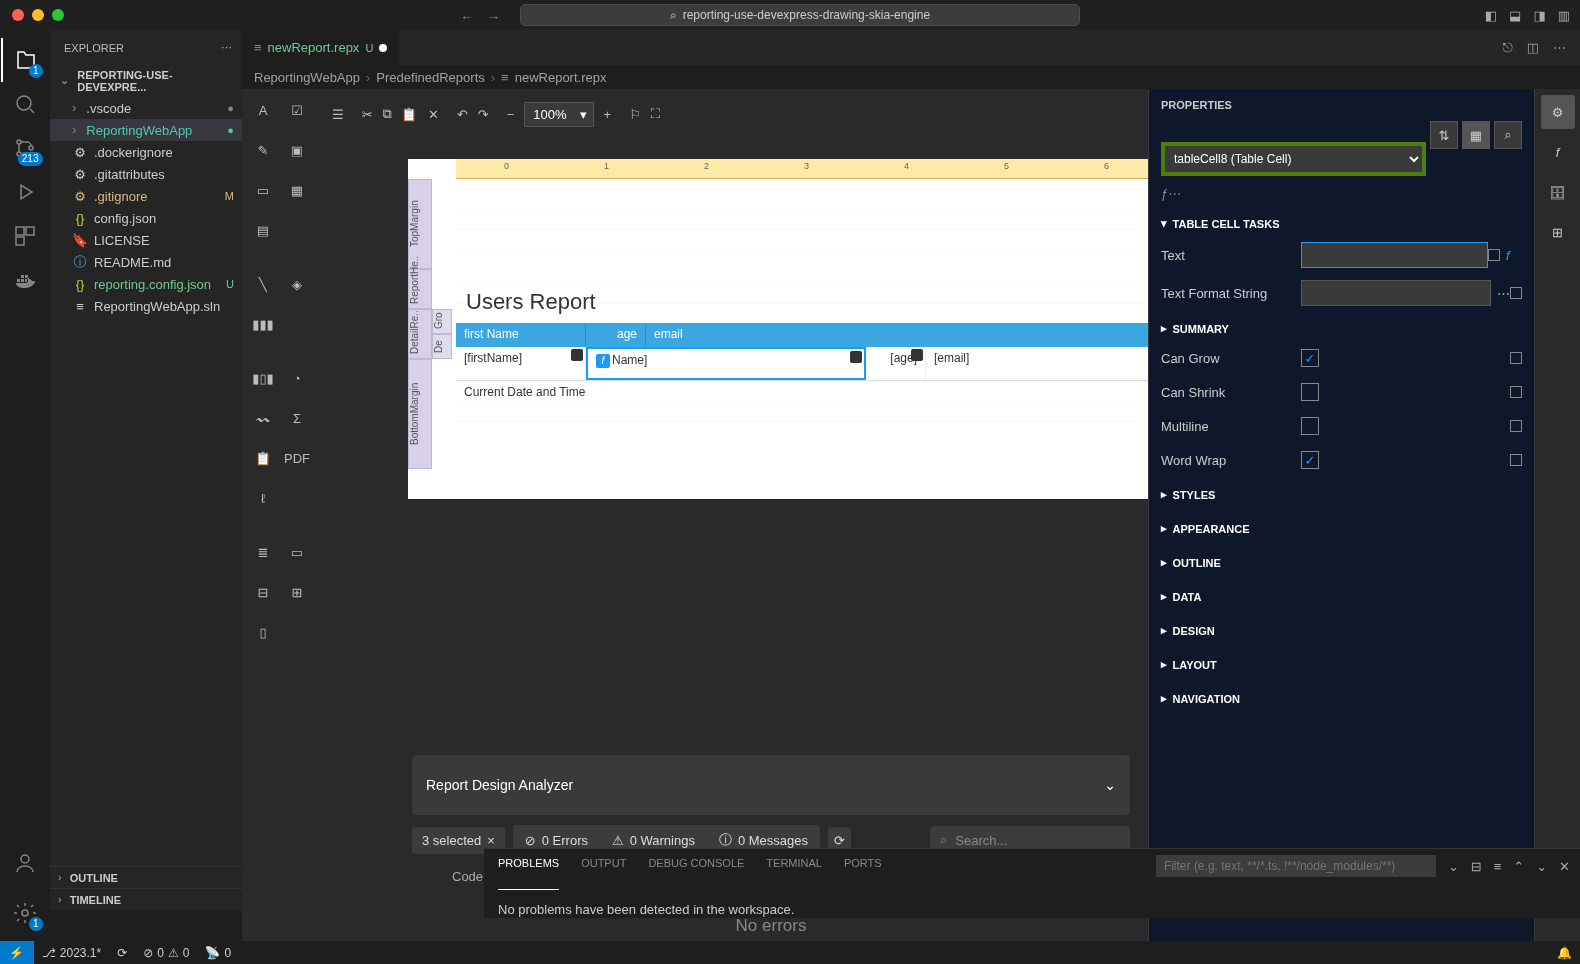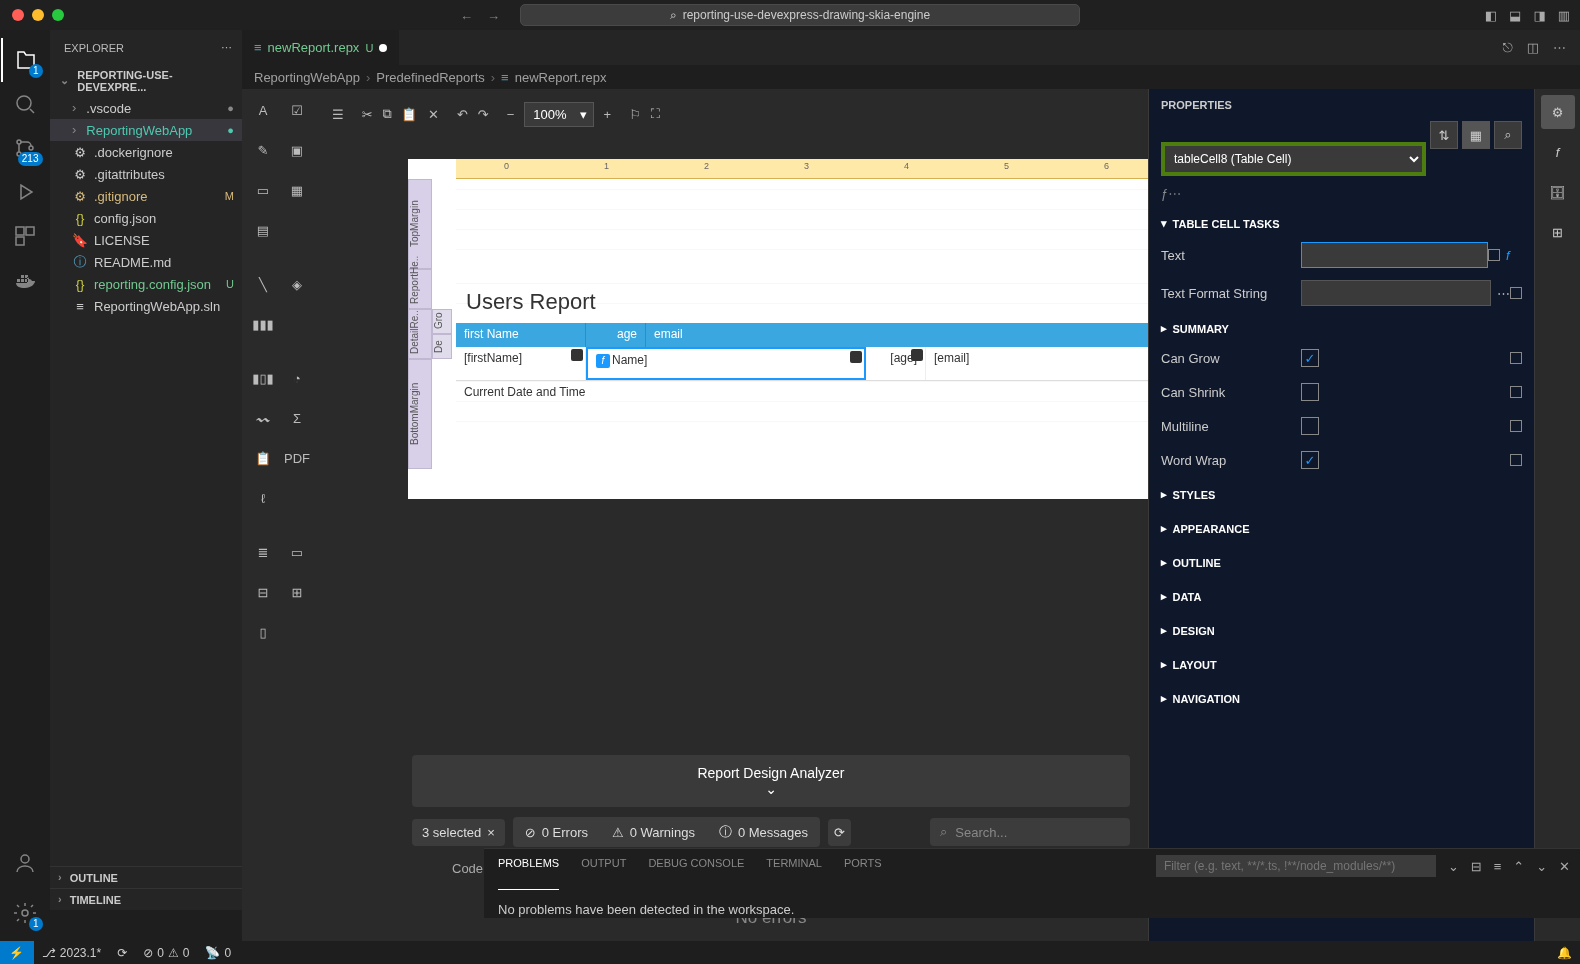--- a/index.html
+++ b/index.html
@@ -95,21 +95,21 @@
 .prop-row .fx { margin-left:6px; width:16px; color:#1a9aff; font-style:italic;}
 .prop-row .dots { margin-left:6px; color:#ccc;}
 .prop-collapse { padding:10px 12px; font-size:11px; color:#fff; font-weight:bold; display:flex; align-items:center; gap:6px; border-top:1px solid transparent;}
 
 .props-side { position:absolute; right:0; top:0; width:46px; bottom:0; background:#2a2a2a; border-left:1px solid #3a3a3a; display:flex; flex-direction:column; align-items:center; padding-top:6px; gap:6px;}
 .props-side .sbtn { width:34px; height:34px; display:flex; align-items:center; justify-content:center; color:#ccc; border-radius:3px;}
 .props-side .sbtn.active { background:#555;}
 
 
 .analyzer { position:absolute; left:76px; right:432px; bottom:0; height:200px; background:#2a2a2a; padding:14px 18px;}
-.analyzer-hdr { background:#3a3a3a; border-radius:4px; padding:10px 14px; display:flex; justify-content:space-between; align-items:center; color:#fff; font-size:14px;flex-direction:column;}
+.analyzer-hdr { background:#3a3a3a; border-radius:4px; padding:22px 14px; display:flex; justify-content:space-between; align-items:center; color:#fff; font-size:14px;}
 .analyzer-filters { margin-top:10px; display:flex; gap:8px; align-items:center;}
 .filter-chip { background:#3c3c3c; border-radius:4px; padding:6px 10px; font-size:13px; color:#ddd; display:flex; align-items:center; gap:6px;}
 .filter-group { background:#3c3c3c; border-radius:4px; display:flex;}
 .filter-group .fi { padding:6px 12px; font-size:13px; color:#ddd; display:flex; align-items:center; gap:6px;}
 .search-box { margin-left:auto; background:#3c3c3c; border-radius:4px; padding:6px 10px; display:flex; align-items:center; gap:8px; color:#888; width:200px;}
 .analyzer-cols { margin-top:10px; display:flex; color:#aaa; font-size:13px; padding:4px 40px;}
 .analyzer-cols div:nth-child(1){width:220px;} .analyzer-cols div:nth-child(2){width:240px;}
 .no-errors { text-align:center; color:#888; font-size:17px; margin-top:28px;}
 
 

